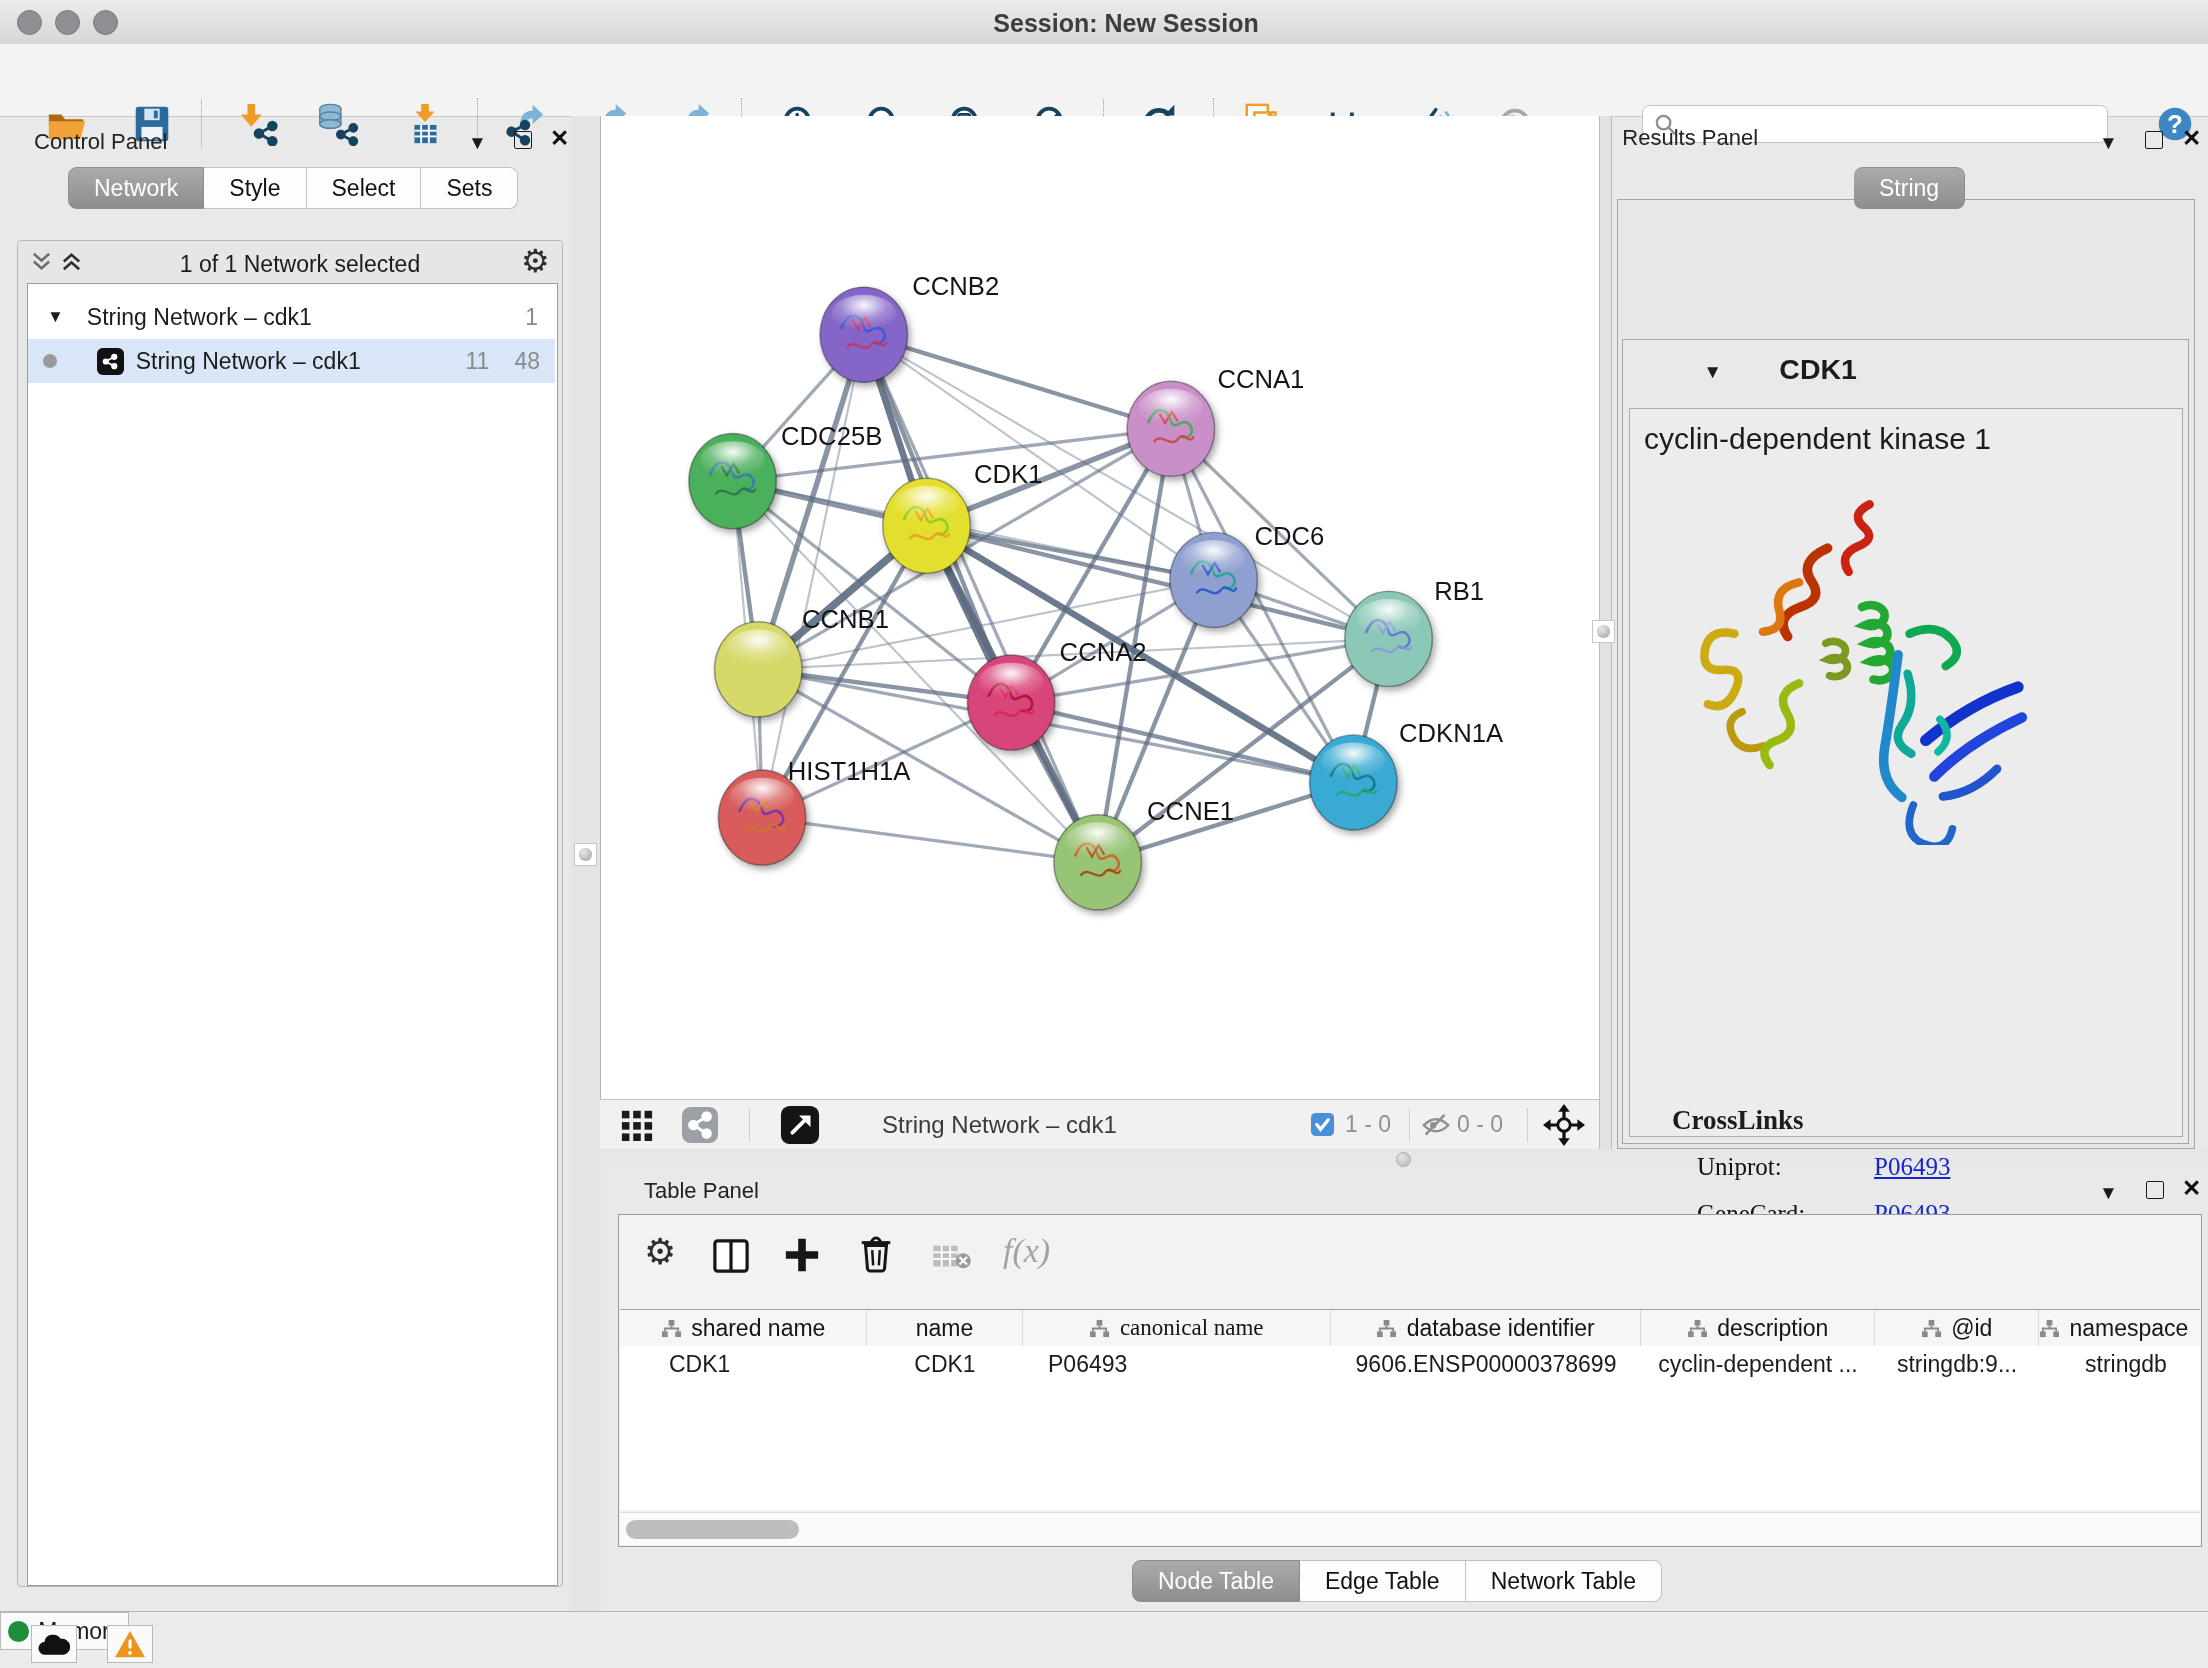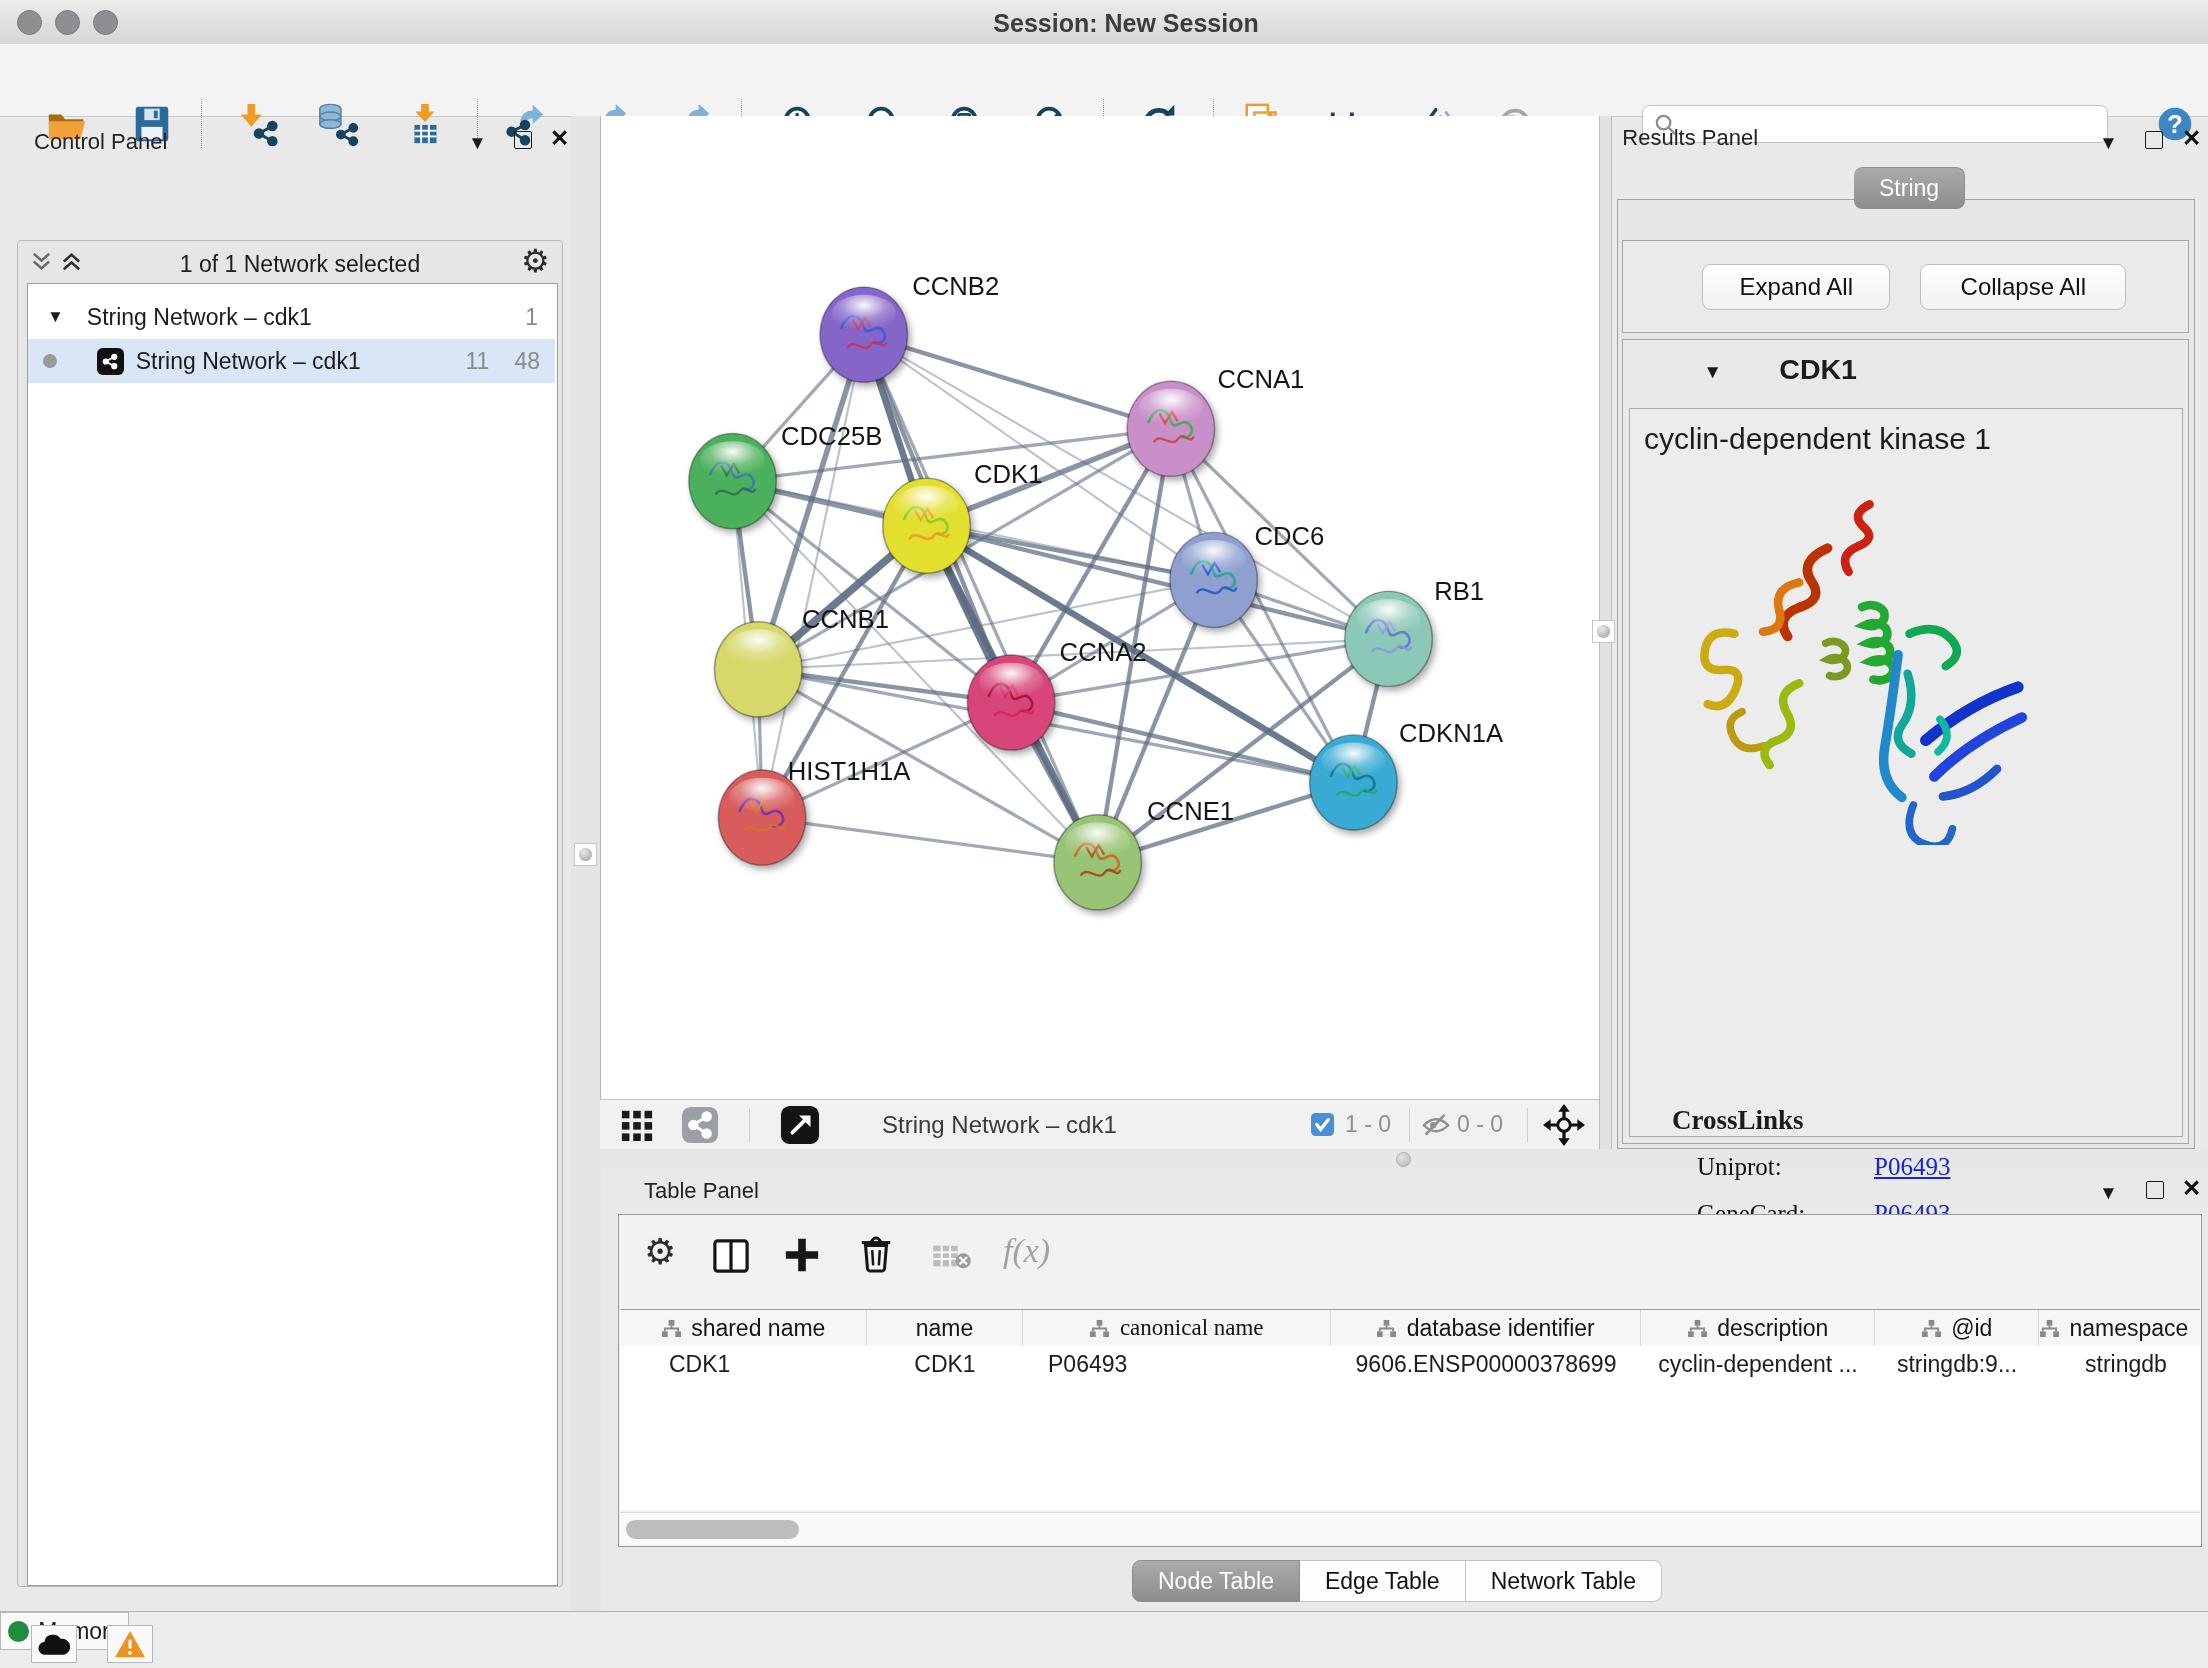--- a/index.html
+++ b/index.html
@@ -280,20 +280,26 @@
           <text x="24" y="33" text-anchor="middle" font-size="27" font-weight="bold" fill="#fff" font-family="Liberation Sans,sans-serif">?</text>
         </svg>
     </div>
   </div>
 
   <div class="abs" style="left:0;top:116px;width:571px;height:1495px">
     <div class="abs phead" style="left:34px;top:13.3px">Control Panel</div>
     <div class="abs picon" style="left:468px;top:17px">▼</div>
     <div class="abs floatbox" style="left:514px;top:15px"></div>
     <div class="abs xicon" style="left:550px;top:13.3px">✕</div>
+    <div class="abs tabrow" style="left:68px;top:51px" id="cp-tabs">
+        <div class="tab sel">Network</div>
+        <div class="tab">Style</div>
+        <div class="tab">Select</div>
+        <div class="tab">Sets</div>
+      </div>
     <div class="abs cp-inner" style="top:124px"></div>
     <div class="abs" style="left:28.5px;top:133px">
       <svg width="25" height="25" viewBox="0 0 26 26" fill="none" stroke="#6d6d6d" stroke-width="2.6">
           <path d="M5,5 l8,7 8,-7"></path>
           <path d="M5,13 l8,7 8,-7"></path>
         </svg>
     </div>
     <div class="abs" style="left:59px;top:133px">
       <svg width="25" height="25" viewBox="0 0 26 26" fill="none" stroke="#2e2e2e" stroke-width="2.6">
           <path d="M5,21 l8,-7 8,7"></path>
@@ -560,24 +566,20 @@
 
   <div class="abs" style="left:1609px;top:116px;width:599px;height:1033px">
     <div class="abs phead" style="left:13.3px;top:9px">Results Panel</div>
     <div class="abs picon" style="left:490px;top:17px">▼</div>
     <div class="abs floatbox" style="left:536px;top:15px"></div>
     <div class="abs xicon" style="left:573px;top:13.3px">✕</div>
 
     <div class="abs rbox" style="left:7.6px;top:83px;width:576px;height:948px"></div>
     <div class="abs tab sel" style="left:245px;top:51px;border-radius:8.6px">String</div>
 
-    <div class="abs rbox" style="left:13.3px;top:124px;width:565px;height:91px;background:#eaeaea">
-      <div class="btn abs" style="left:79px;top:23px;width:186px;height:44px">Expand All</div>
-      <div class="btn abs" style="left:297px;top:23px;width:204px;height:44px">Collapse All</div>
-    </div>
 
     <div class="abs rbox" style="left:13.3px;top:223px;width:565px;height:803px;background:#e9e9e9">
       <span class="abs" style="left:80px;top:21px;font-size:19px">▼</span>
       <span class="abs" style="left:156px;top:13.3px;font-size:28.5px;font-weight:bold">CDK1</span>
 
       <div class="abs" style="left:5.7px;top:68px;width:552px;height:727px;background:#ececec;border:1px solid #ababab">
         <div class="abs" style="left:14px;top:13.3px;font-size:30px">cyclin-dependent kinase 1</div>
 
         <svg class="abs" style="left:53px;top:82px" width="356" height="354" viewBox="0 0 374 372">
           <g fill="none" stroke-linecap="round">

